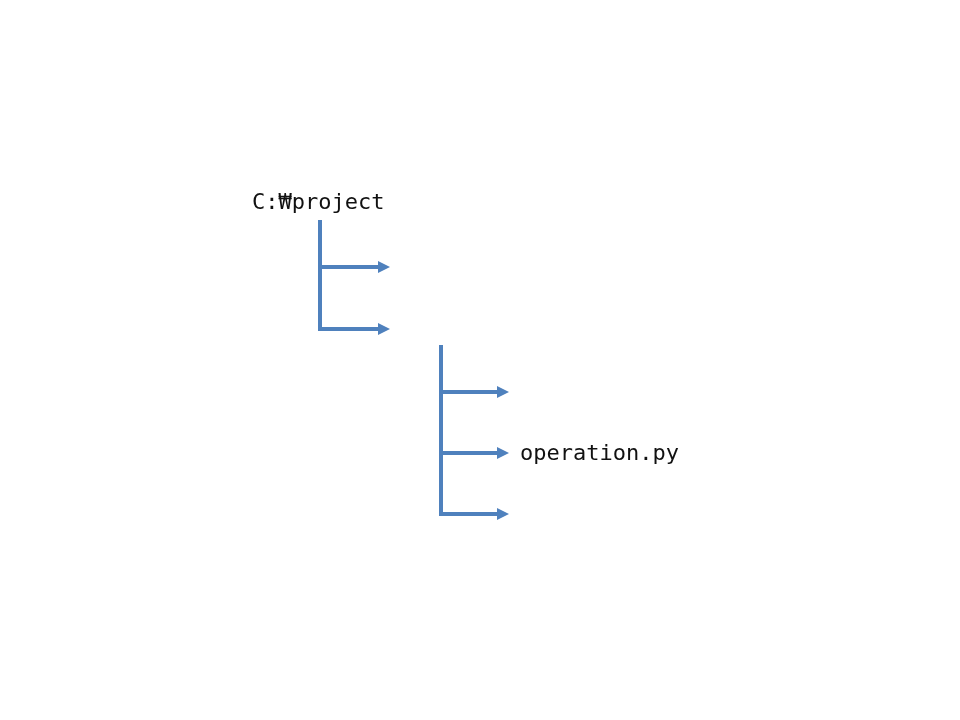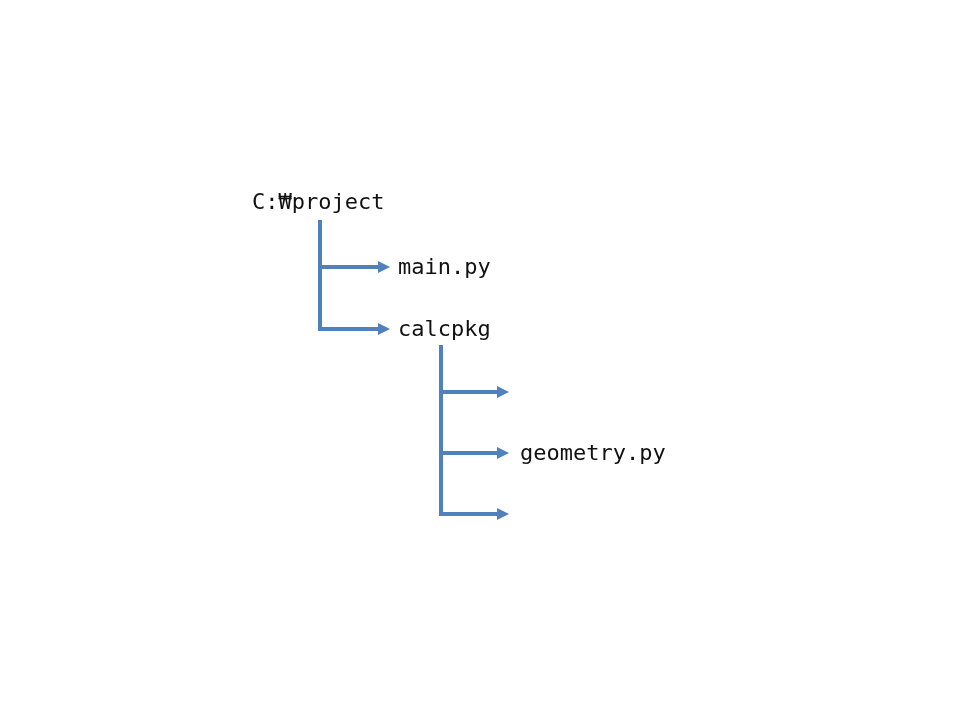--- a/index.html
+++ b/index.html
@@ -76,39 +76,37 @@
 <div class="canvas">
 
   <div class="label label-root">C:₩project</div>
 
   <div class="vline trunk-root"></div>
 
   <div class="branch branch-l1 branch-main">
     <div class="hline"></div>
     <div class="arrow"></div>
   </div>
-  <div class="label label-main">main.py</div>
 
   <div class="branch branch-l1 branch-calcpkg">
     <div class="hline"></div>
     <div class="arrow"></div>
   </div>
-  <div class="label label-calcpkg">calcpkg</div>
 
   <div class="vline trunk-calcpkg"></div>
 
   <div class="branch branch-l2 branch-init">
     <div class="hline"></div>
     <div class="arrow"></div>
   </div>
 
   <div class="branch branch-l2 branch-operation">
     <div class="hline"></div>
     <div class="arrow"></div>
   </div>
-  <div class="label label-operation">geometry.py</div>
+  <div class="label label-operation">operation.py</div>
 
   <div class="branch branch-l2 branch-geometry">
     <div class="hline"></div>
     <div class="arrow"></div>
   </div>
 
 </div>
 
 </body></html>

